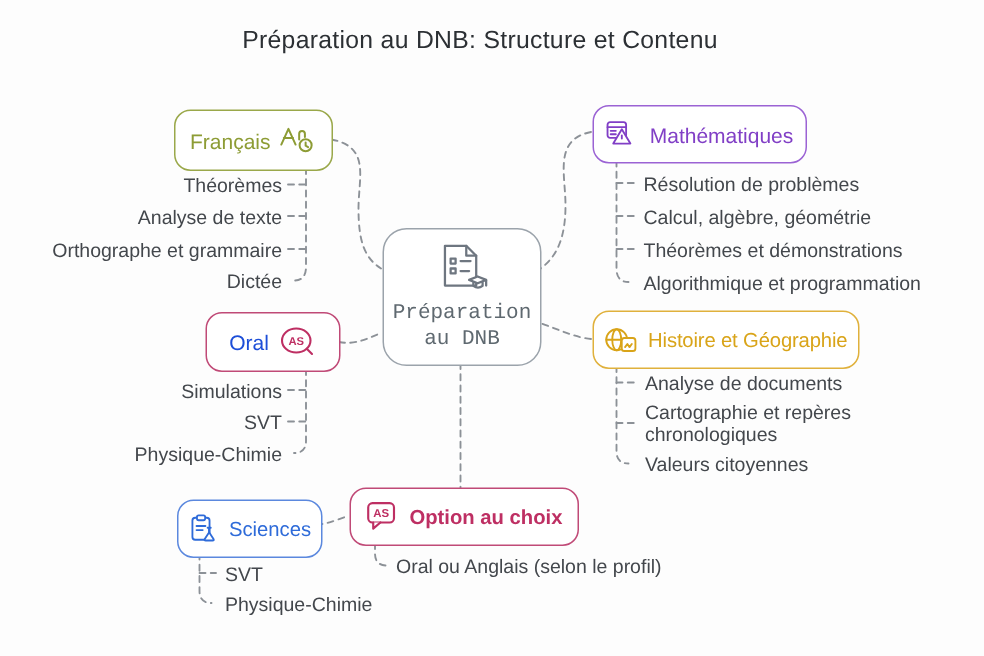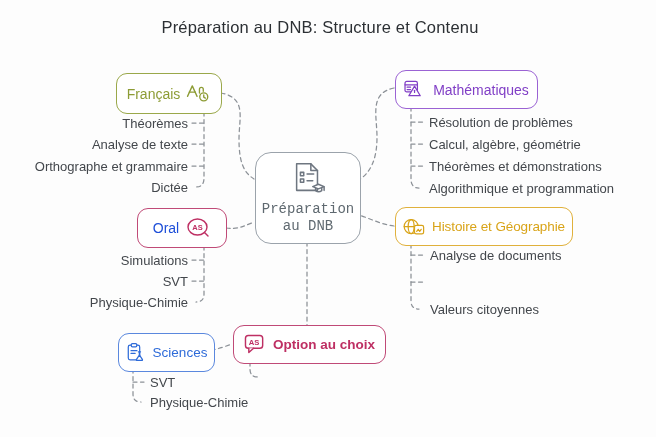--- a/index.html
+++ b/index.html
@@ -148,20 +148,21 @@
         <ellipse cx="8.5" cy="9.5" rx="3.1" ry="7.3"></ellipse>
         <path d="M1.3,9.5 H15.7"></path>
         <rect x="12" y="8.3" width="9.5" height="9" rx="1.8" fill="#fff"></rect>
         <path d="M14.3,14.6 l1.6,-2.2 1.5,2.2 1.6,-2.2"></path>
       </g>
     </svg>
     <span class="gap"></span>
     <span>Histoire et Géographie</span>
   </div>
   <div class="leaf" style="left:430px;top:248px;">Analyse de documents</div>
+  <div class="leaf wrap" style="left:430px;top:268px;">Cartographie et repères chronologiques</div>
   <div class="leaf" style="left:430px;top:302px;">Valeurs citoyennes</div>
 
   <div class="node node-sciences">
     <svg width="21" height="21" viewBox="0 0 23 22">
       <g fill="none" stroke="#2e6bd9" stroke-width="1.35" stroke-linecap="round" stroke-linejoin="round">
         <rect x="2.5" y="3" width="12.5" height="16" rx="2"></rect>
         <rect x="5.8" y="1.2" width="6" height="3.6" rx="1.2" fill="#fff"></rect>
         <path d="M5.5,9 H12 M5.5,12 H10"></path>
         <path d="M14.8,10.5 V13.8 L17.9,18.5 Q18.5,19.6 17.2,19.6 H12.2 Q10.9,19.6 11.5,18.5 L14.6,13.8 V10.5" fill="#fff"></path>
         <path d="M13.6,10.3 H15.9"></path>
@@ -177,14 +178,15 @@
     <svg width="23" height="21" viewBox="0 0 24 22">
       <g fill="none" stroke="#be2f63" stroke-width="1.5" stroke-linecap="round" stroke-linejoin="round">
         <rect x="1.5" y="1.5" width="18" height="13.5" rx="3" fill="#fff"></rect>
         <path d="M5,15 V19.3 L10,15" fill="#fff"></path>
       </g>
       <text x="10.5" y="11.3" text-anchor="middle" font-size="8" font-weight="700" fill="#be2f63" font-family="Liberation Sans, sans-serif">AS</text>
     </svg>
     <span class="gap"></span>
     <span>Option au choix</span>
   </div>
+  <div class="leaf" style="left:264px;top:370px;">Oral ou Anglais (selon le profil)</div>
 
 </div>
 
 </body></html>

